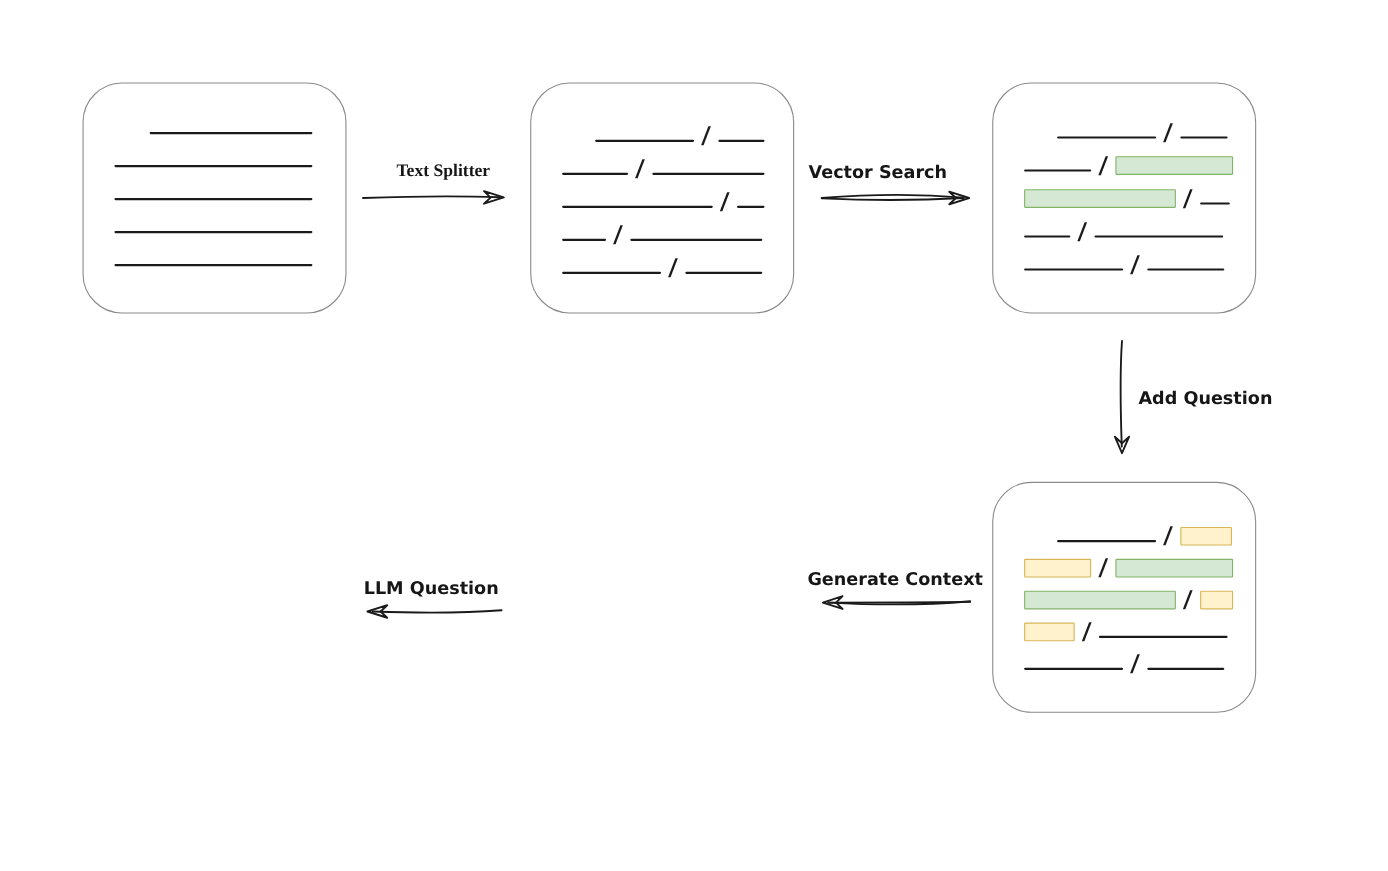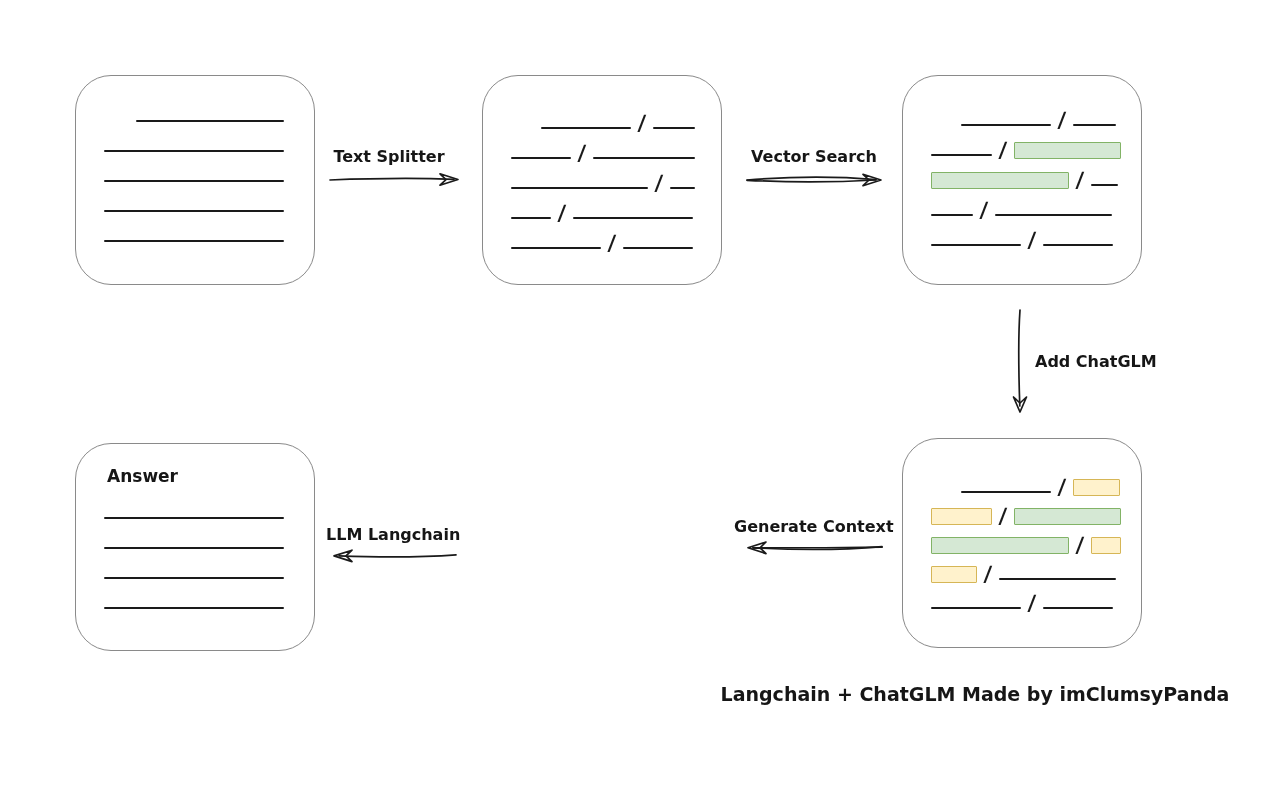--- a/index.html
+++ b/index.html
@@ -68,21 +68,21 @@
         </div>
         <div class="row">
           <div class="seg line" style="width: 180px;"></div>
         </div>
         <div class="row">
           <div class="seg line" style="width: 180px;"></div>
         </div>
       </div>
   </div>
 
-  <div class="arrow-label" style="left:321px;top:147px;width:136px;">Text Splitter</div>
+  <div class="arrow-label" style="left:335px;top:147px;width:136px;font-family:Liberation Serif, serif;">Text Splitter</div>
   <svg class="arrow" style="left:328px;top:170px;" width="140" height="20">
     <path d="M2,10 C50,8.2 96,8.2 126,9.3"></path>
     <path d="M112,3.8 L130,9.5 L112,15.2 L118,9.6 Z"></path>
   </svg>
 
   <div class="box" style="left:482px;top:75px;width:240px;height:210px;">
     <div class="rows p23">
         <div class="row">
           <div class="seg line" style="width: 90px; margin-left: 30px;"></div>
           <span class="slash">/</span>
@@ -104,21 +104,21 @@
           <div class="seg line" style="width: 120px;"></div>
         </div>
         <div class="row">
           <div class="seg line" style="width: 90px;"></div>
           <span class="slash">/</span>
           <div class="seg line" style="width: 70px;"></div>
         </div>
       </div>
   </div>
 
-  <div class="arrow-label" style="left:741px;top:147px;width:146px;">Vector Search</div>
+  <div class="arrow-label" style="left:725px;top:147px;width:146px;">Vector Search</div>
   <svg class="arrow" style="left:745px;top:170px;" width="142" height="20">
     <path d="M2,10 C45,6.6 95,6.6 131,9.6"></path>
     <path d="M2,10.3 C45,12.4 95,12 131,10"></path>
     <path d="M118,4.3 L136,10 L118,15.7 L124,10 Z"></path>
   </svg>
 
   <div class="box" style="left:902px;top:75px;width:240px;height:210px;">
     <div class="rows p20">
         <div class="row">
           <div class="seg line" style="width: 90px; margin-left: 30px;"></div>
@@ -141,21 +141,21 @@
           <div class="seg line" style="width: 117px;"></div>
         </div>
         <div class="row">
           <div class="seg line" style="width: 90px;"></div>
           <span class="slash">/</span>
           <div class="seg line" style="width: 70px;"></div>
         </div>
       </div>
   </div>
 
-  <div class="arrow-label" style="left:1035px;top:352px;text-align:left;">Add ChatGLM</div>
+  <div class="arrow-label" style="left:1035px;top:352px;text-align:left;">Add Question</div>
   <svg class="arrow" style="left:1008px;top:308px;" width="24" height="112">
     <path d="M12,2 C10,30 10.6,64 11.8,98"></path>
     <path d="M5.5,89 L12,104 L18.5,89 L12,95 Z"></path>
   </svg>
 
   <div class="box" style="left:902px;top:438px;width:240px;height:210px;">
     <div class="rows p25 h29">
         <div class="row">
           <div class="seg line" style="width: 90px; margin-left: 30px;"></div>
           <span class="slash">/</span>
@@ -185,39 +185,21 @@
   </div>
 
   <div class="arrow-label" style="left:734px;top:517px;width:152px;">Generate Context</div>
   <svg class="arrow" style="left:736px;top:538px;" width="150" height="20">
     <path d="M146,8.6 C104,12.4 58,12 17,9.8"></path>
     <path d="M146,9.2 C104,9.8 58,10 17,9.8"></path>
     <path d="M30,4 L12,9.8 L30,15.6 L24,9.8 Z"></path>
   </svg>
 
 
-  <div class="arrow-label" style="left:326px;top:525px;width:132px;">LLM Langchain</div>
+  <div class="arrow-label" style="left:326px;top:525px;width:132px;">LLM Question</div>
   <svg class="arrow" style="left:324px;top:546px;" width="136" height="20">
     <path d="M132,8.8 C92,11.8 56,11.4 15,9.9"></path>
     <path d="M28,4.2 L10,9.9 L28,15.6 L22,9.9 Z"></path>
   </svg>
 
-  <div class="box" style="left:75px;top:443px;width:240px;height:208px;">
-    <div class="box-label" style="left:31px;top:22px;">Answer</div>
-    <div class="rows p45">
-        <div class="row">
-          <div class="seg line" style="width: 180px;"></div>
-        </div>
-        <div class="row">
-          <div class="seg line" style="width: 180px;"></div>
-        </div>
-        <div class="row">
-          <div class="seg line" style="width: 180px;"></div>
-        </div>
-        <div class="row">
-          <div class="seg line" style="width: 180px;"></div>
-        </div>
-      </div>
-  </div>
-
-  <div class="caption" style="left:700px;top:683px;width:550px;">Langchain + ChatGLM Made by imClumsyPanda</div>
+
 
 </div>
 
 </body></html>

